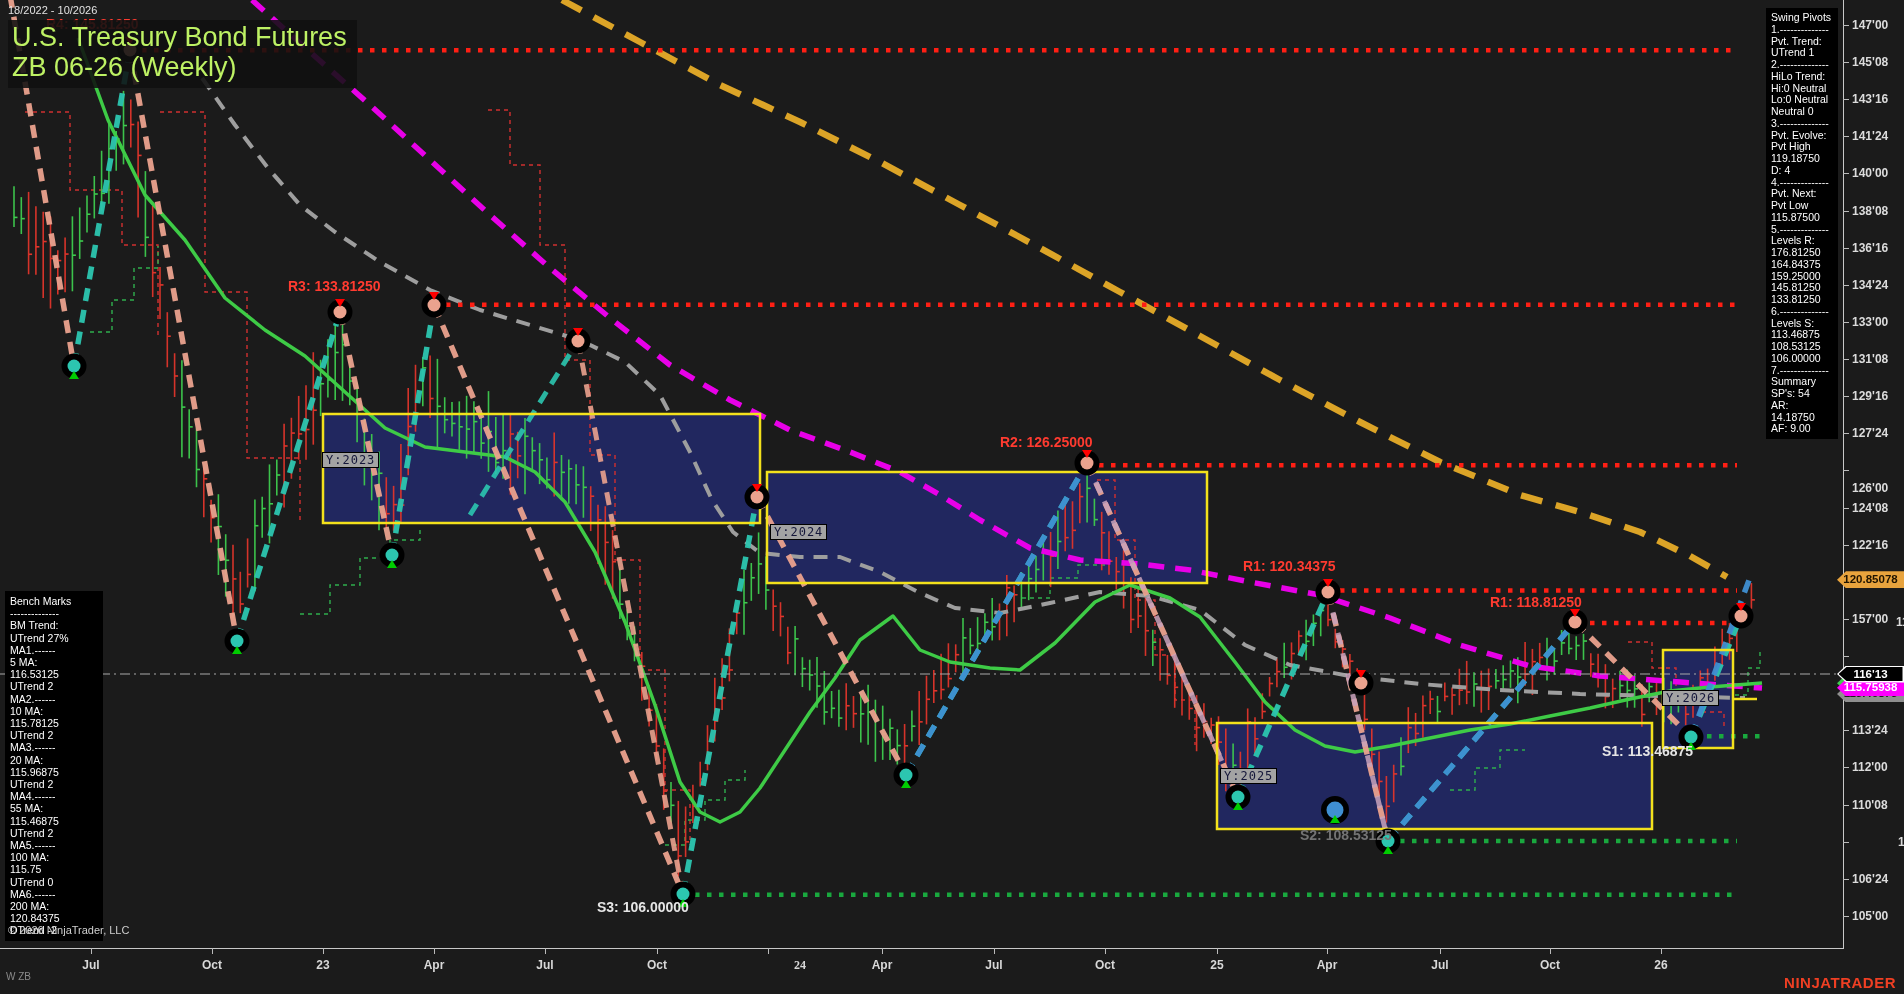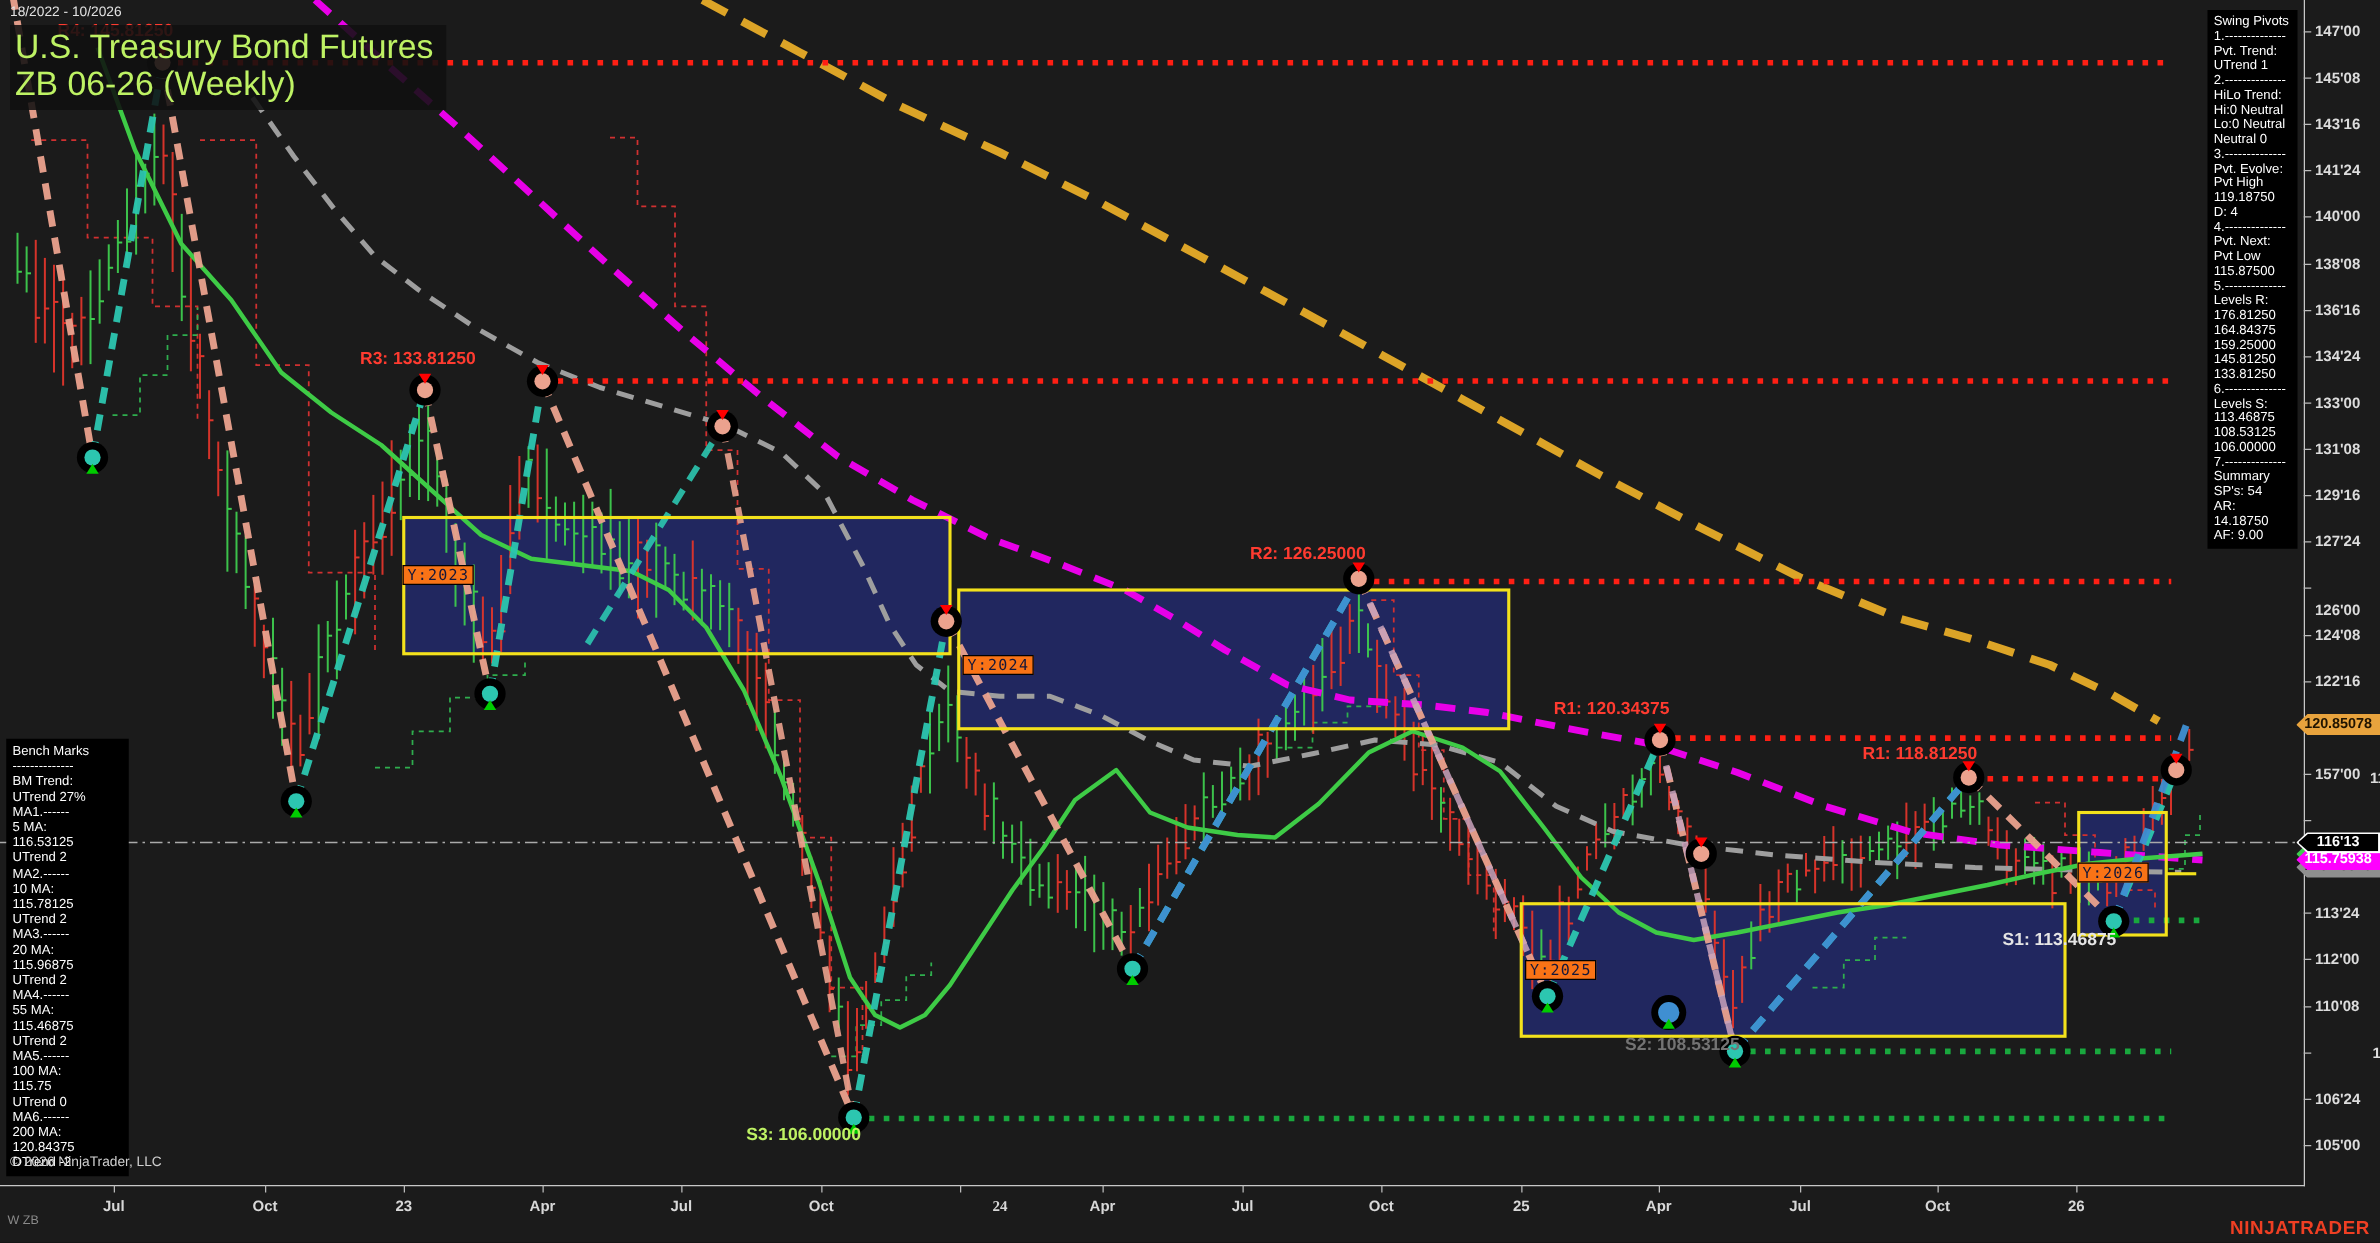--- a/index.html
+++ b/index.html
@@ -9,21 +9,21 @@
   .ovl{position:absolute;}
   #range-label{left:8px;top:4px;font-size:11px;color:#e2e2e2;}
   #title-box{left:8px;top:20px;background:rgba(16,16,16,0.88);padding:2px 10px 6px 4px;z-index:3;}
   #title-box .t1,#title-box .t2{font-size:27px;color:#bef264;line-height:30px;white-space:nowrap;}
   #r4-label{left:46px;top:16px;font-size:14px;font-weight:bold;color:#ff3b30;z-index:2;}
   .panel{background:#000;color:#fff;font-size:10.5px;padding:4px 5px;z-index:4;}
   #swing-panel{left:1766px;top:8px;width:62px;line-height:11.75px;}
   #bench-panel{left:5px;top:591px;width:88px;line-height:12.2px;}
   .lvl-label{position:absolute;font-size:14px;font-weight:bold;white-space:nowrap;z-index:2;}
   .yr-label{position:absolute;font-family:"DejaVu Sans Mono",monospace;font-size:12px;
-            background:#f97316;color:#15173a;border:1px solid #000;padding:0 3px;
+            background:#a3a3a3;color:#15173a;border:1px solid #000;padding:0 3px;
             letter-spacing:1px;z-index:3;}
   .pmarker{position:absolute;left:1837px;width:67px;height:17px;z-index:5;
            clip-path:polygon(0 50%,9px 0,100% 0,100% 100%,9px 100%);}
   .pmarker .txt{position:absolute;inset:0;text-align:center;line-height:17px;
            font-size:11.5px;font-weight:bold;}
   .pmarker .inner{position:absolute;inset:1.5px;
            clip-path:polygon(0 50%,8px 0,100% 0,100% 100%,8px 100%);}
   #paxis-line{left:1843px;top:0;width:1px;height:949px;background:#c8c8c8;}
   #taxis-line{left:0;top:948px;width:1844px;height:1px;background:#c8c8c8;}
   .ptick{position:absolute;left:1843px;width:6px;height:1px;background:#bbb;}
@@ -856,21 +856,21 @@
         <div class="txt" style="color: rgb(255, 255, 255);">115.75938</div>
       </div>
     </div>
   <div id="labels">
       <div class="lvl-label" style="left: 288px; top: 278px; color: rgb(255, 59, 48);">R3: 133.81250</div>
       <div class="lvl-label" style="left: 1000px; top: 434px; color: rgb(255, 59, 48);">R2: 126.25000</div>
       <div class="lvl-label" style="left: 1243px; top: 558px; color: rgb(255, 59, 48);">R1: 120.34375</div>
       <div class="lvl-label" style="left: 1490px; top: 594px; color: rgb(255, 59, 48);">R1: 118.81250</div>
       <div class="lvl-label" style="left: 1602px; top: 743px; color: #e5e5e5;">S1: 113.46875</div>
       <div class="lvl-label" style="left: 1300px; top: 811px; color: #737373; margin-top: 16px;">S2: 108.53125</div>
-      <div class="lvl-label" style="left: 597px; top: 899px; color: #bef264;">S3: 106.00000</div>
+      <div class="lvl-label" style="left: 597px; top: 899px; color: #e5e5e5;">S3: 106.00000</div>
       <div class="yr-label" style="left: 322px; top: 452px;">Y:2023</div>
       <div class="yr-label" style="left: 770px; top: 524px;">Y:2024</div>
       <div class="yr-label" style="left: 1220px; top: 768px;">Y:2025</div>
       <div class="yr-label" style="left: 1662px; top: 690px;">Y:2026</div>
     </div>
 
   <div class="ovl" id="copyright">© 2026 NinjaTrader, LLC</div>
   <div class="ovl" id="watermark">W ZB</div>
   <div class="ovl" id="brand">NINJATRADER</div>
 </div>

